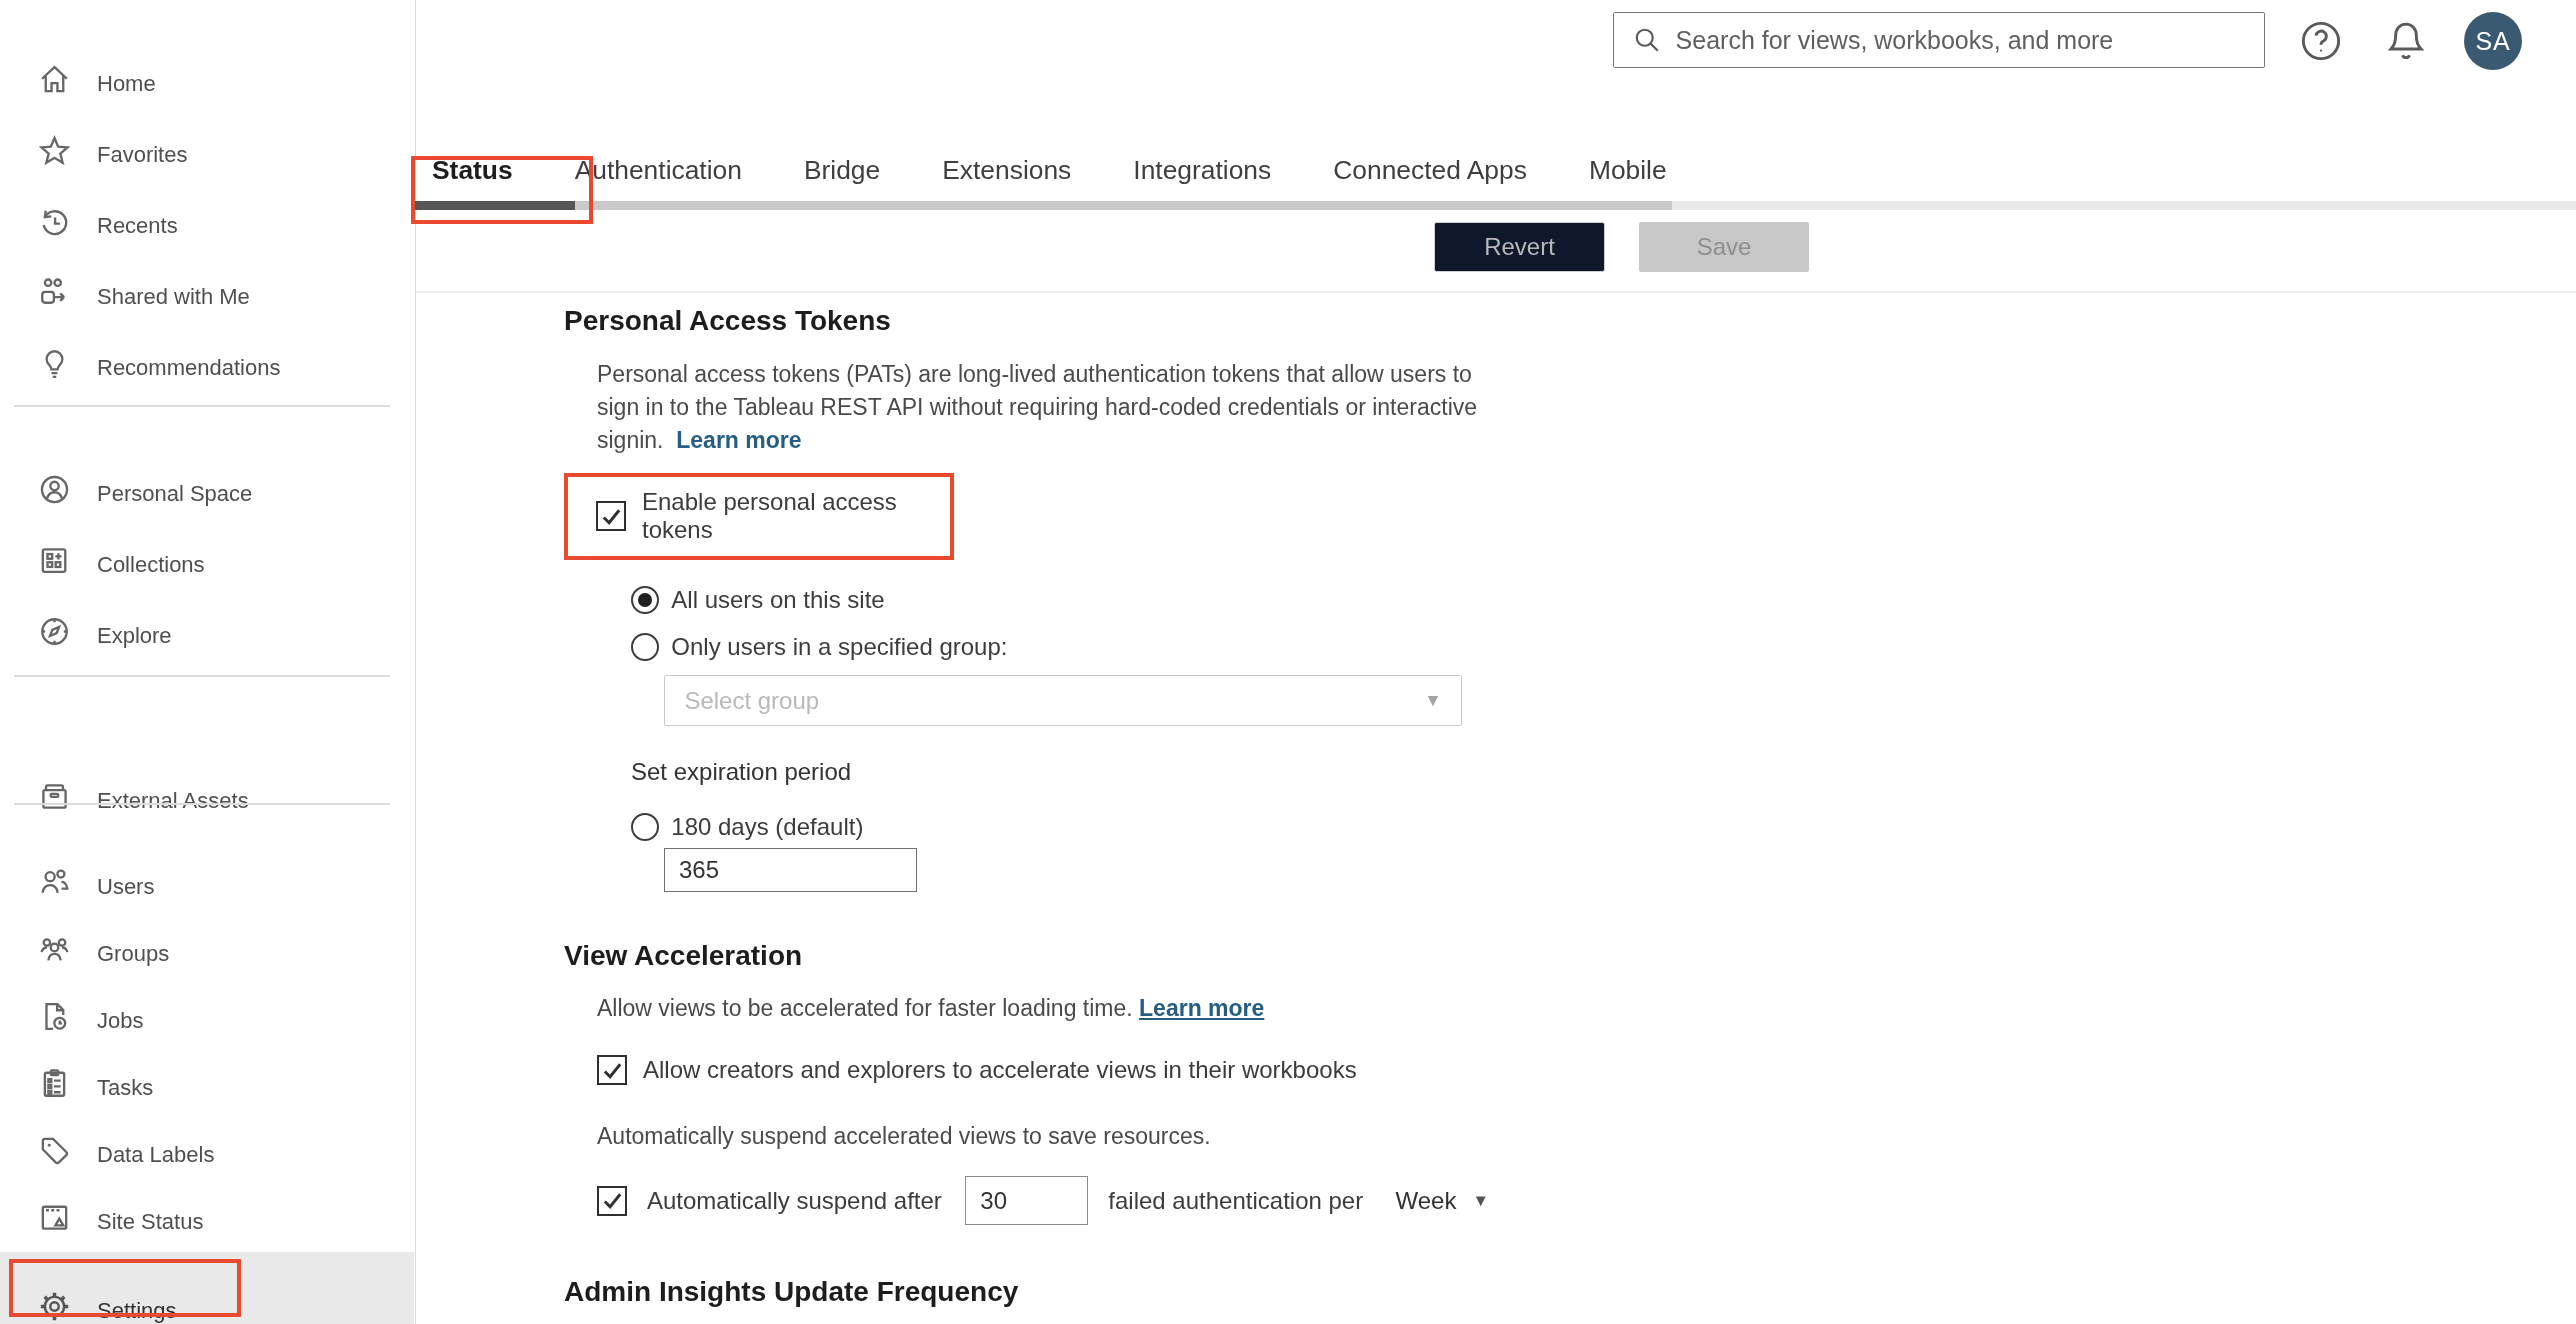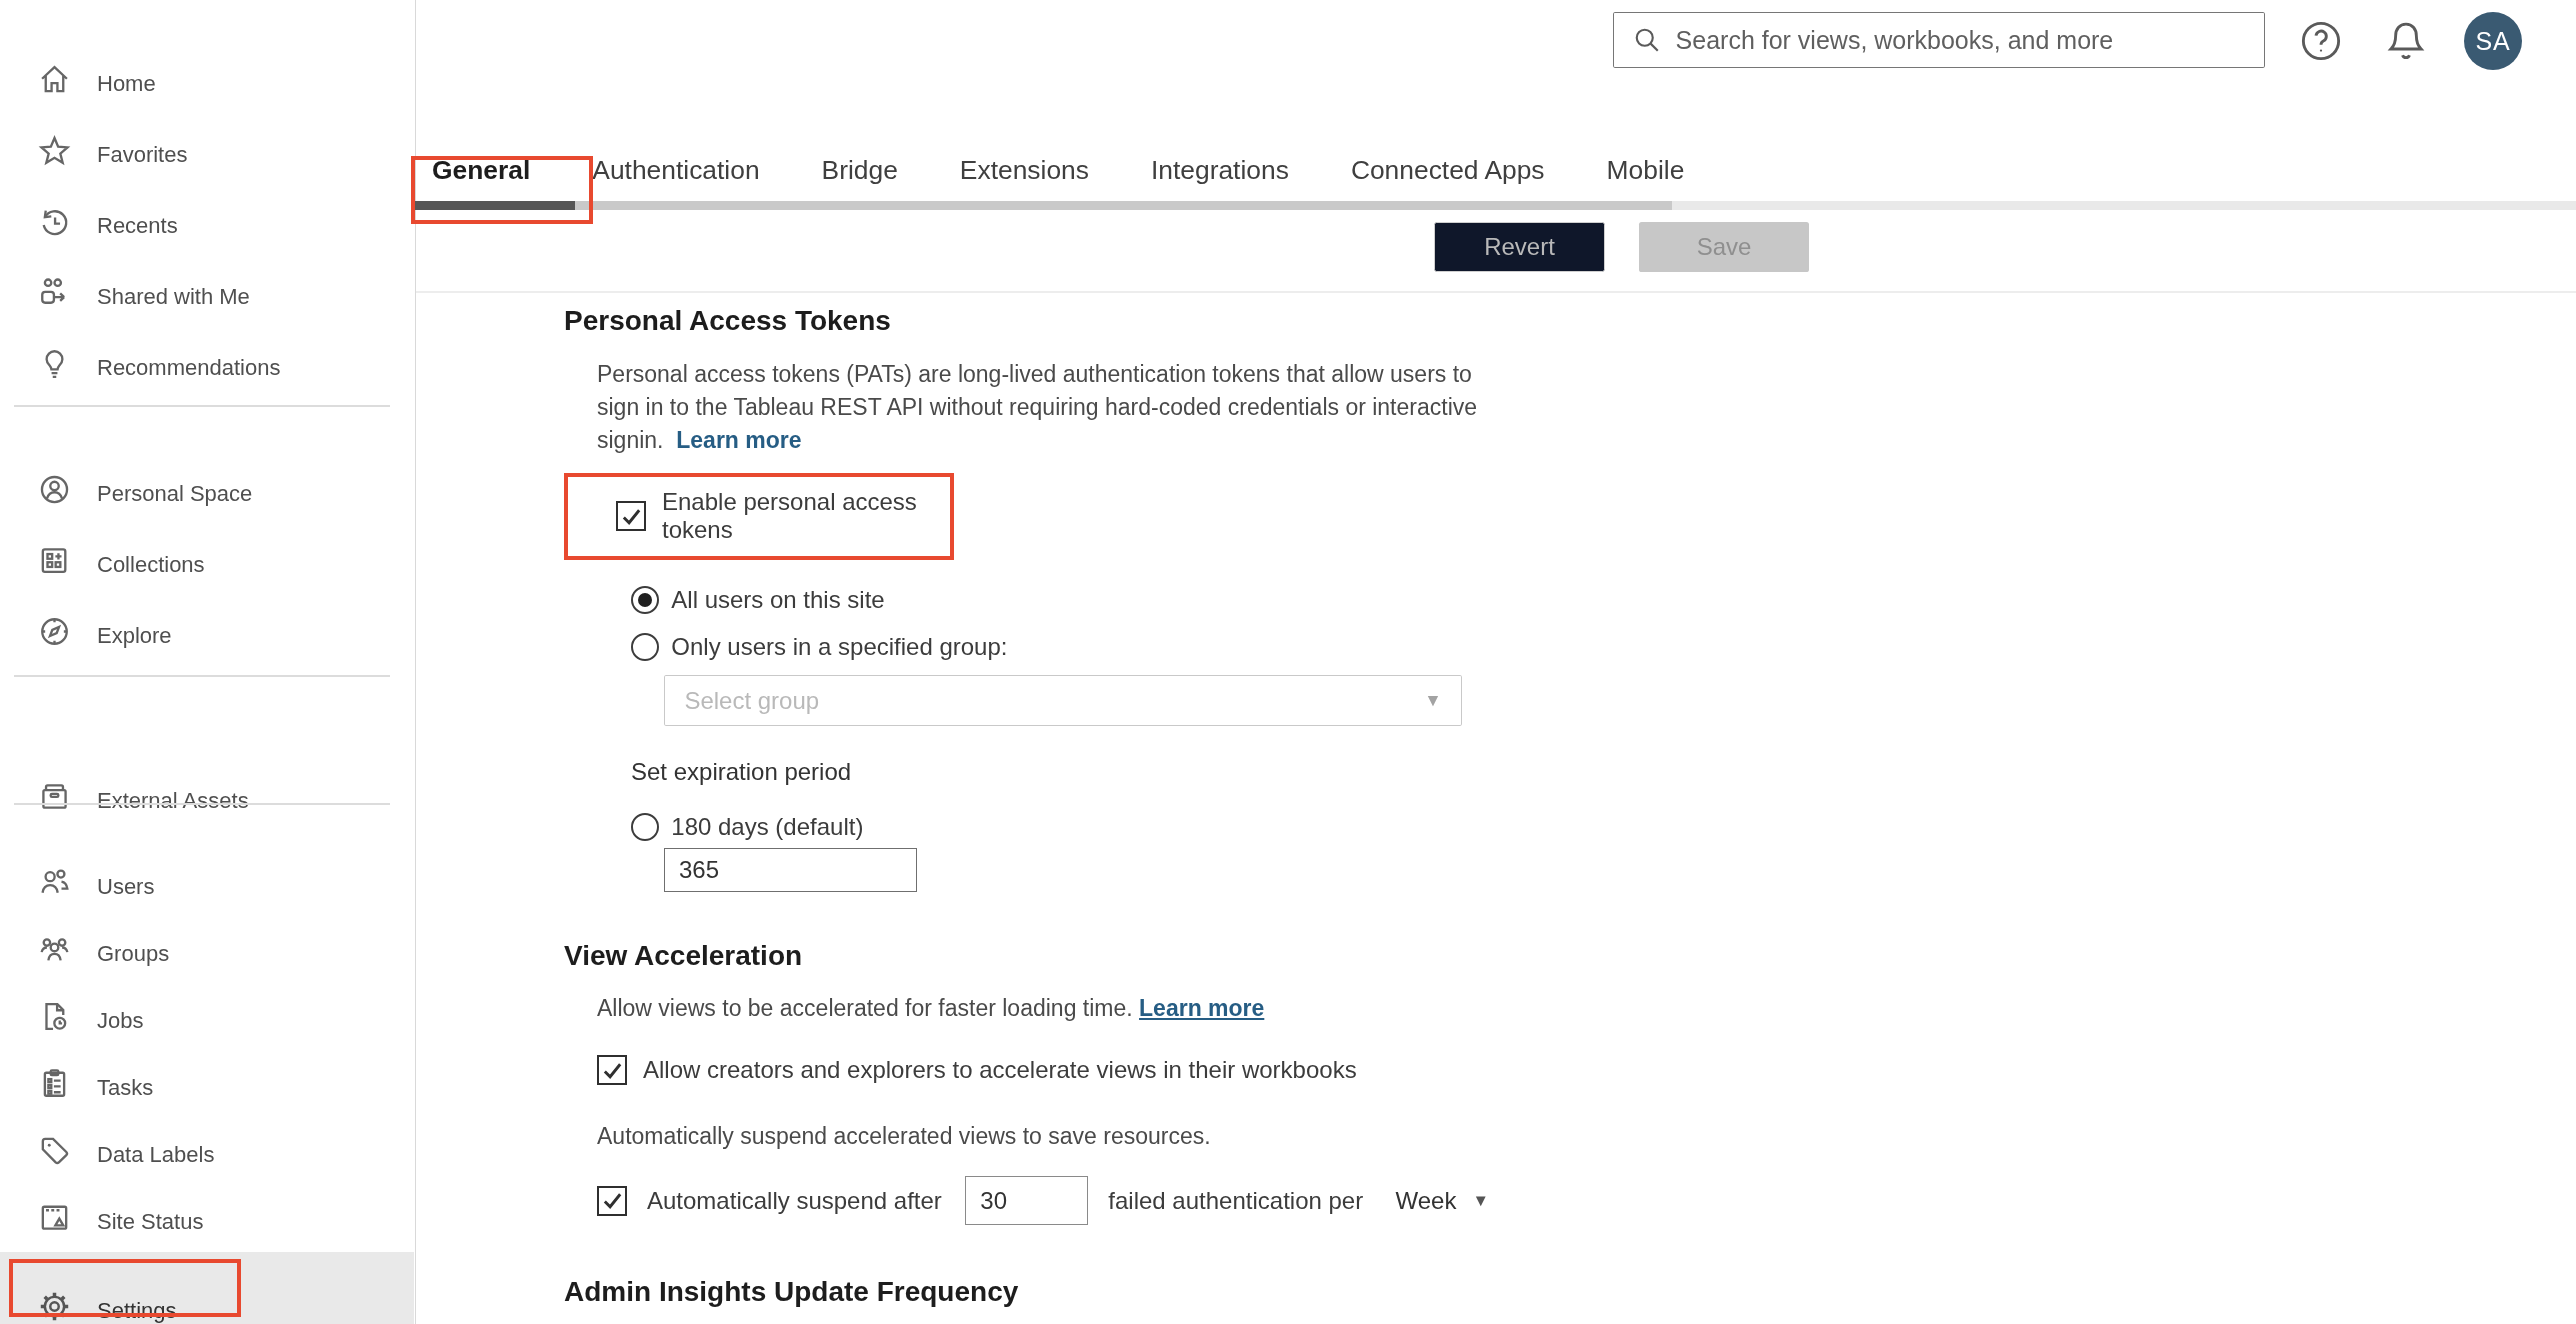--- a/index.html
+++ b/index.html
@@ -77,21 +77,21 @@
   .desc {
     margin:19.4px 0 0 33px; width:1049px; font-size:23px; line-height:33px;
     color:#4a4a4a; white-space:pre-line;
   }
   .link { color:#265d84; font-weight:bold; cursor:pointer; text-decoration:none; }
   .link.u { text-decoration:underline; }
   .red-outline {
     margin-top:16px; width:390px; border:4.4px solid #e8492f;
     padding:11.5px 8.8px 11.5px 28px;
   }
-  .check-row { display:flex; align-items:center; gap:16px; font-size:24px; color:#3c3c3c;margin-left:20px; }
+  .check-row { display:flex; align-items:center; gap:16px; font-size:24px; color:#3c3c3c; }
   .cb {
     width:30px; height:30px; flex:0 0 30px; border:2.6px solid #2f2f2f; background:#fff;
     display:flex; align-items:center; justify-content:center; cursor:pointer;
   }
   .cb svg { width:23px; height:23px; }
   .radio-row { display:flex; align-items:flex-start; gap:12.3px; font-size:24px; color:#3c3c3c; margin-left:67px; }
   .radio {
     width:28px; height:28px; flex:0 0 28px; border:2.6px solid #3c3c3c; border-radius:50%;
     position:relative; cursor:pointer; background:#fff;
   }
@@ -333,21 +333,21 @@
   <div class="icon-btn bell-btn">
     <svg viewBox="0 0 24 24" fill="none" stroke="#5a5a5a" stroke-width="1.5">
       <path d="M12 3.2 c-3.4 0-5.4 2.7-5.4 6 0 4.5-1.6 6-2.5 7 h15.8 c-.9-1-2.5-2.5-2.5-7 0-3.3-2-6-5.4-6 Z"></path>
       <path d="M10.2 19.4 a1.9 1.9 0 0 0 3.6 0"></path>
     </svg>
   </div>
 
   <div class="avatar">SA</div>
 
   <div class="tabs">
-    <div class="tab active">General</div>
+    <div class="tab active">Status</div>
     <div class="tab">Authentication</div>
     <div class="tab">Bridge</div>
     <div class="tab">Extensions</div>
     <div class="tab">Integrations</div>
     <div class="tab">Connected Apps</div>
     <div class="tab">Mobile</div>
   </div>
   <div class="tab-track"></div>
   <div class="tab-thumb"></div>
   <div class="tab-activebar"></div>

